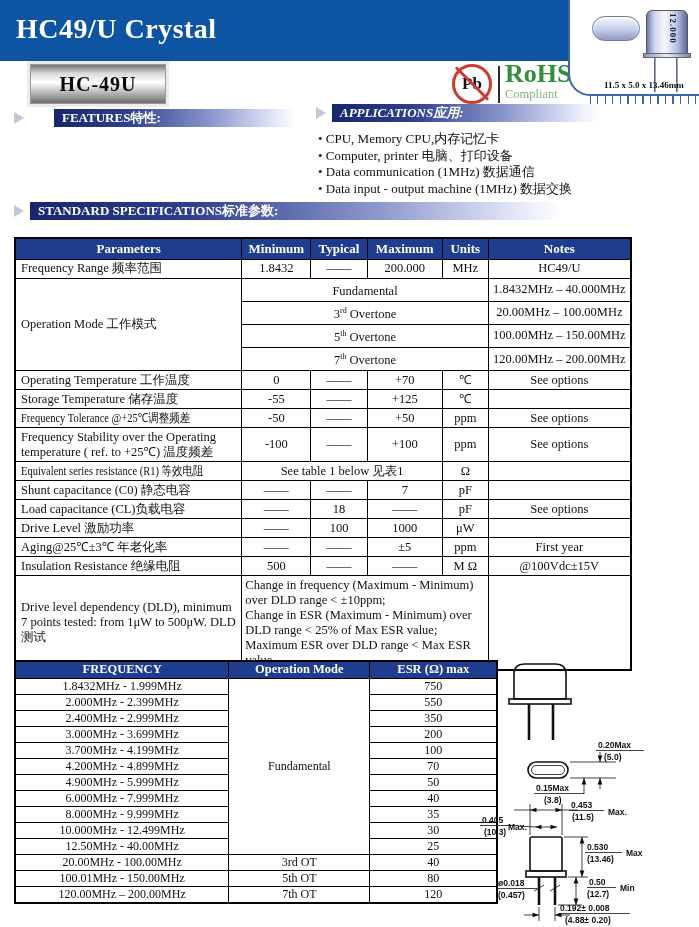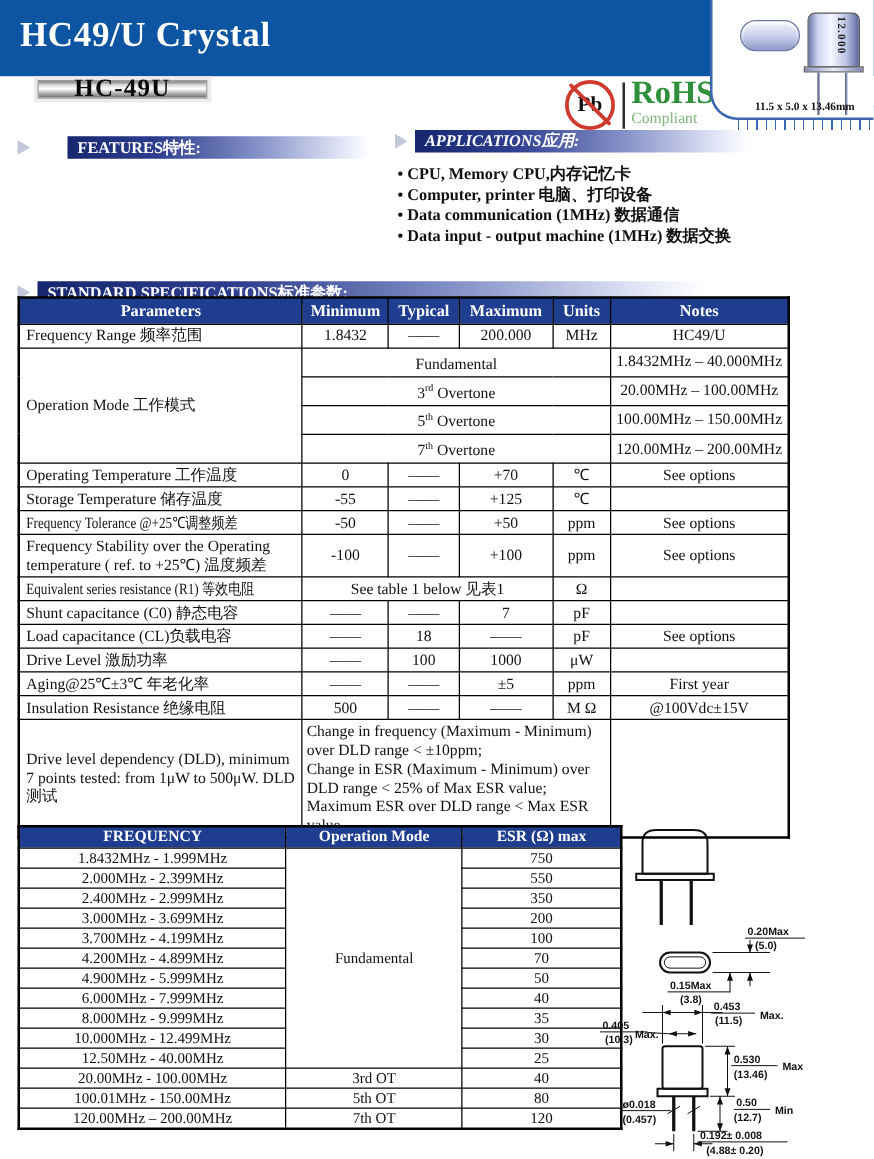--- a/index.html
+++ b/index.html
@@ -26,21 +26,21 @@
                background:linear-gradient(90deg,#6f7aae 0%,#cdd4f0 18%,#f6f8ff 45%,#b9c2e4 75%,#5d689e 100%); }
   .xtal-base { position:absolute; left:-3px; top:43px; width:48px; height:5px; border:1px solid #666;
                background:linear-gradient(90deg,#8a93c0,#e9ecf9,#7b85b5); }
   .xtal-marking { position:absolute; left:22px; top:3px; font-size:9px; font-weight:bold; color:#222;
                   writing-mode:vertical-rl; letter-spacing:1px; }
   .lead { position:absolute; top:58px; width:2px; height:34px; background:#9aa3cc; border-left:1px solid #667; }
   .lead.l1 { left:84px; } .lead.l2 { left:106px; }
   .xtal-dims { position:absolute; left:34px; top:80px; font-size:9px; font-weight:bold; white-space:nowrap; }
 
   
-  .model-badge { position:absolute; left:30px; top:64px; width:136px; height:15px;
+  .model-badge { position:absolute; left:30px; top:64px; width:136px; height:40px;
                  border:1px solid #9a9a9a; box-shadow:0 0 0 3px #ececec;
                  background:linear-gradient(180deg,#757575 0%,#d9d9d9 22%,#ffffff 46%,#cfcfcf 64%,#6e6e6e 100%);
                  display:flex; align-items:center; justify-content:center;
                  font-size:20px; font-weight:bold; color:#0a0a0a; letter-spacing:1px; }
 
   
   .pb-badge { position:absolute; left:452px; top:64px; width:40px; height:40px; }
   .pb-circle { position:absolute; inset:0; border:3px solid #cf3a2e; border-radius:50%;
                display:flex; align-items:center; justify-content:center;
                font-size:17px; font-weight:bold; color:#111; }
@@ -53,28 +53,28 @@
 
   
   .sec { position:absolute; height:18px; }
   .sec .tri { position:absolute; left:-16px; top:3px; width:0; height:0;
               border-top:6px solid transparent; border-bottom:6px solid transparent;
               border-left:10px solid #c3c7da; }
   .sec .bar { height:18px; line-height:17px; color:#fff; font-weight:bold; font-size:13px; padding-left:8px;
               background:linear-gradient(90deg,#16276f 0%,#2e3e8e 30%,#8b97cc 65%,#e6e9f8 92%,#ffffff 100%); }
   #sec-features { left:30px; top:109px; width:266px;padding-left:24px; }
   #sec-applications { left:332px; top:104px; width:266px;font-style:italic; }
-  #sec-specs { left:30px; top:225px; width:532px; }
+  #sec-specs { left:30px; top:202px; width:532px; }
   #sec-outline { left:446px; top:639px; width:253px; }
 
   
   .blist { position:absolute; list-style:none; font-size:13px; line-height:16.5px; }
   .blist li::before { content:"• "; }
   #features-list { left:34px; top:131px; width:280px; }
-  #applications-list { left:318px; top:131px; width:370px;font-weight:bold; }
+  #applications-list { left:318px; top:131px; width:370px; }
 
   
   .spec-table { position:absolute; left:14px; top:237px; width:618px;
                 border-collapse:collapse; border:2px solid #000; font-size:12.5px; }
   .spec-table th, .spec-table td { border:1px solid #000; text-align:center; padding:1.5px 3px; line-height:15px; }
   .spec-table th { background:#1e3d8f; color:#fff; font-size:13px; height:21px; }
   .spec-table td.pl { text-align:left; padding-left:5px; }
   .cond { display:inline-block; white-space:nowrap; transform:scaleX(0.84); transform-origin:0 50%; }
   sup { font-size:8px; }
   .dld-lines div { text-align:left; line-height:15px; }

